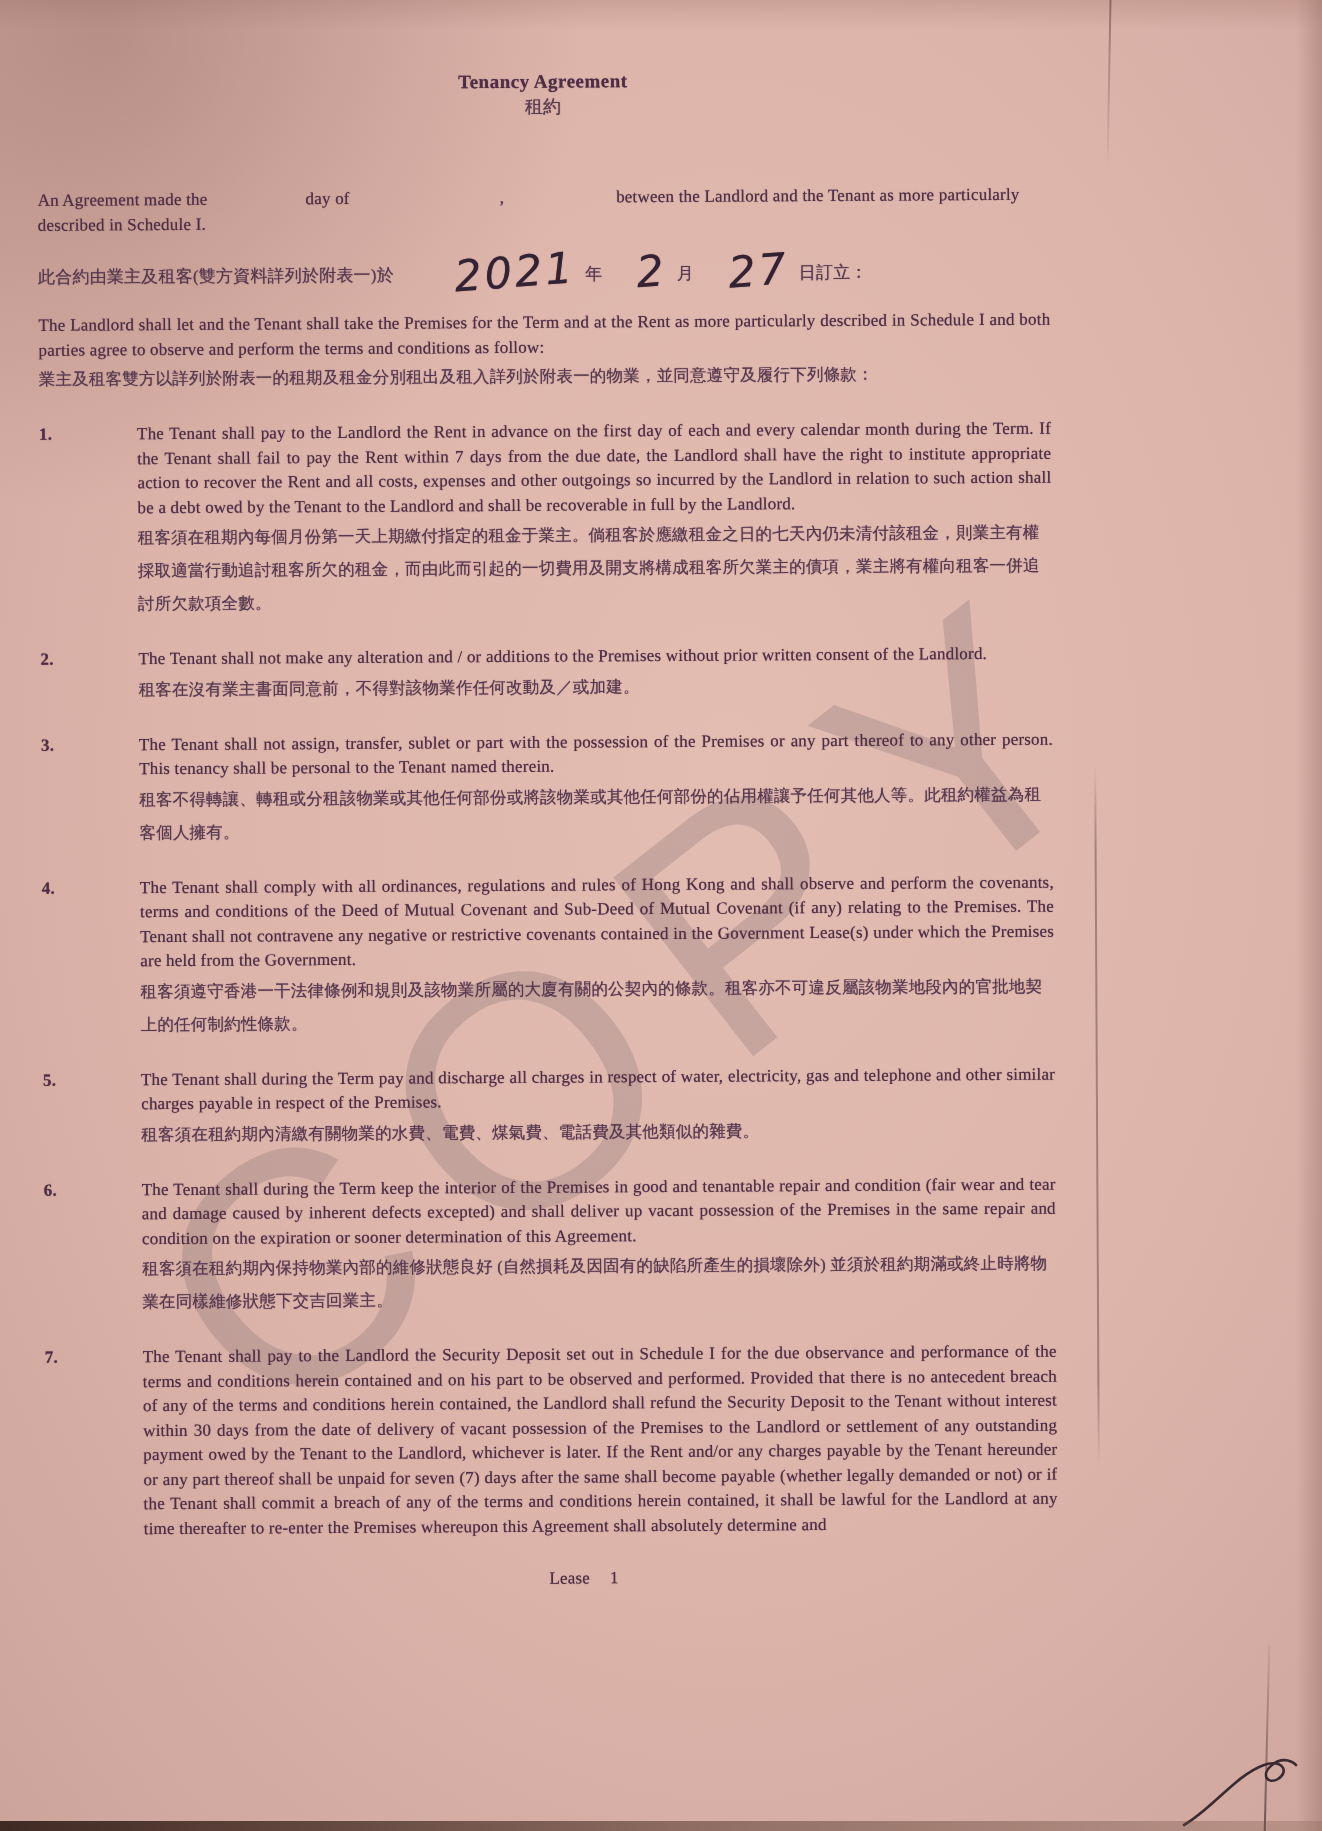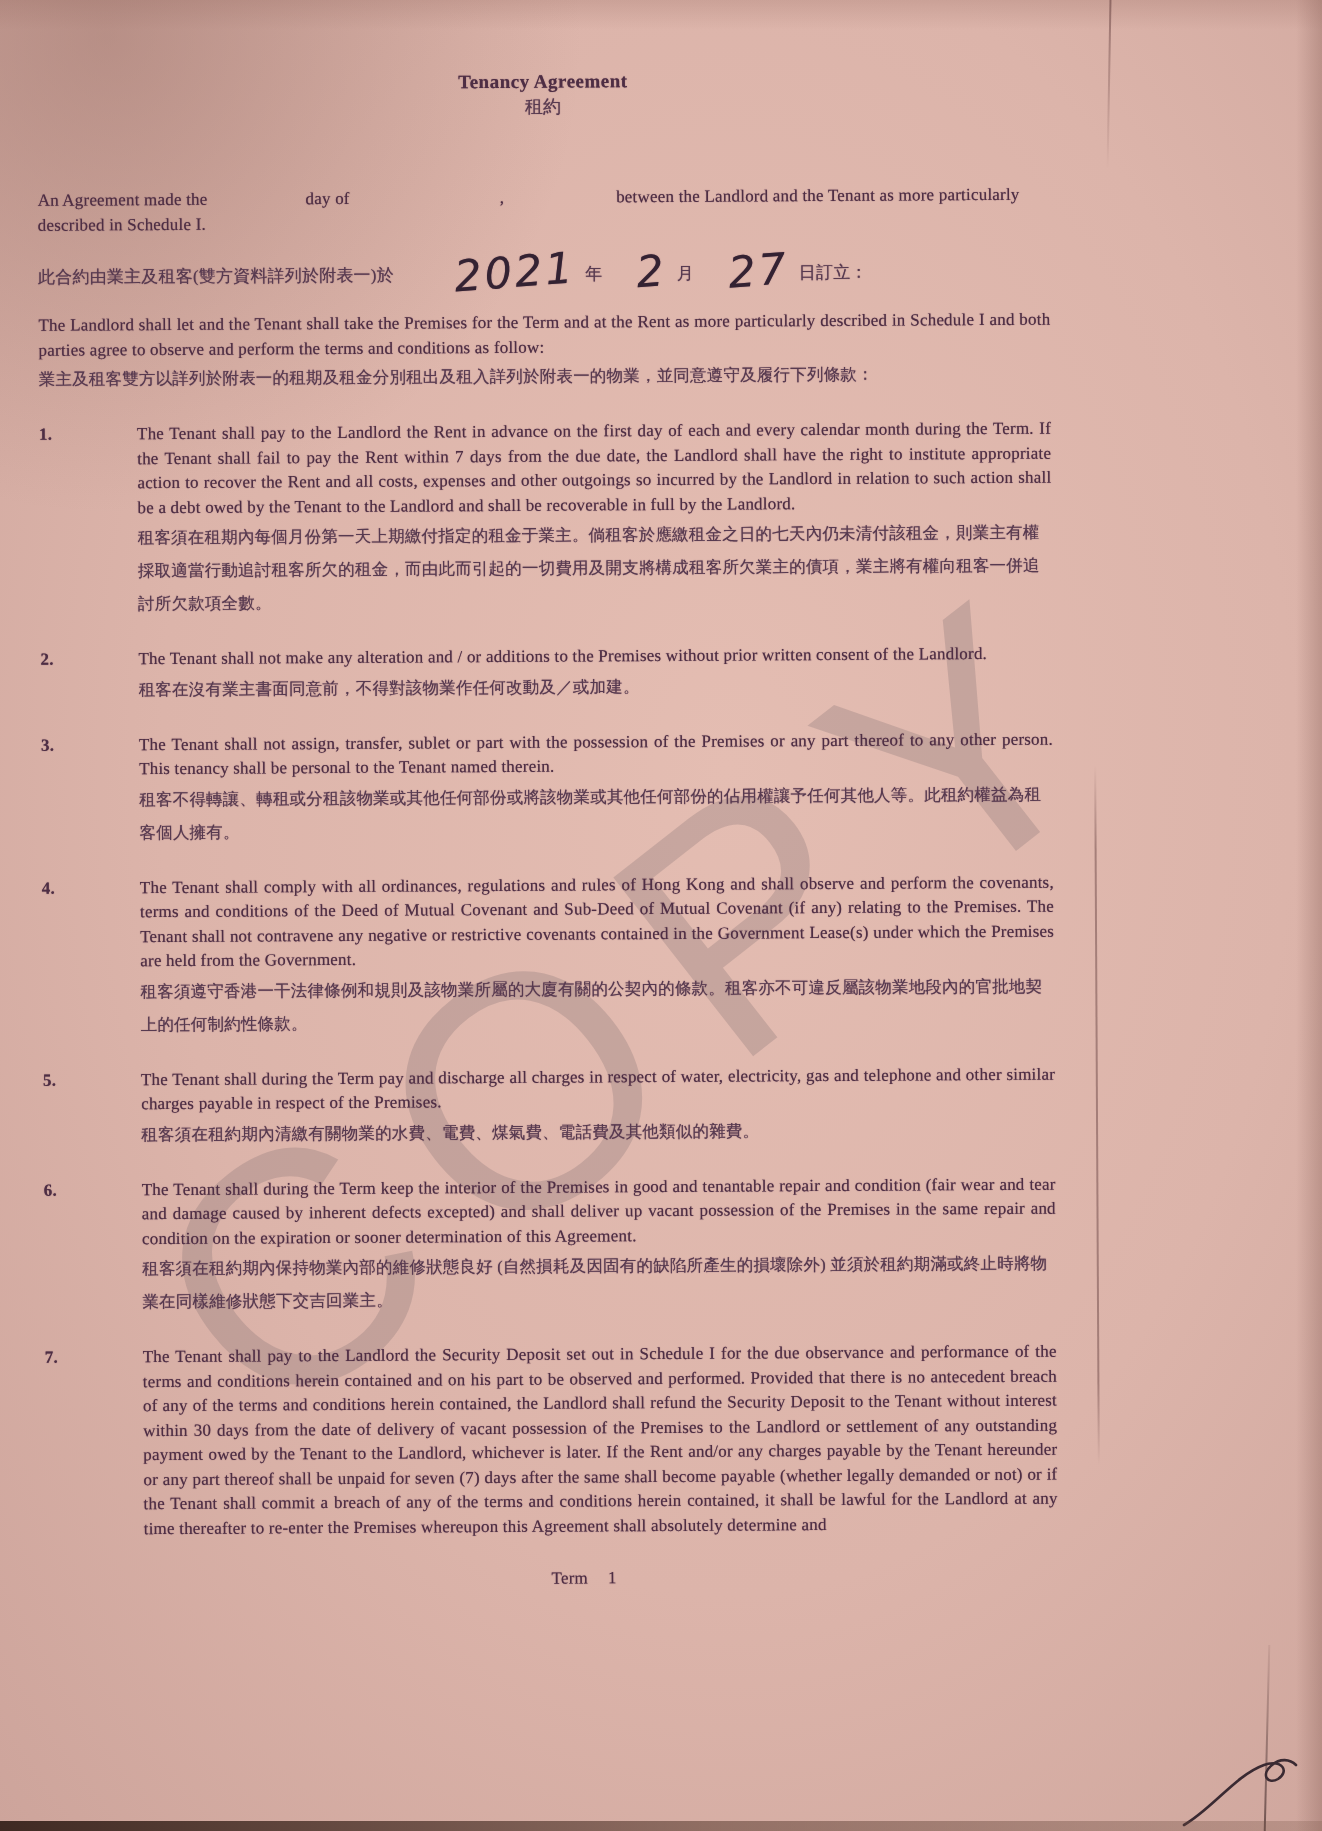--- a/index.html
+++ b/index.html
@@ -172,21 +172,21 @@
     </div>
 
     <div class="clause">
       <div class="clause-num">7.</div>
       <div class="clause-body">
         <div class="clause-en">The Tenant shall pay to the Landlord the Security Deposit set out in Schedule I for the due observance and performance of the terms and conditions herein contained and on his part to be observed and performed.  Provided that there is no antecedent breach of any of the terms and conditions herein contained, the Landlord shall refund the Security Deposit to the Tenant without interest within 30 days from the date of delivery of vacant possession of the Premises to the Landlord or settlement of any outstanding payment owed by the Tenant to the Landlord, whichever is later.  If the Rent and/or any charges payable by the Tenant hereunder or any part thereof shall be unpaid for seven (7) days after the same shall become payable (whether legally demanded or not) or if the Tenant shall commit a breach of any of the terms and conditions herein contained, it shall be lawful for the Landlord at any time thereafter to re-enter the Premises whereupon this Agreement shall absolutely determine and</div>
       </div>
     </div>
 
     <div class="footer">
-      <span>Term</span><span class="pg-num">1</span>
+      <span>Lease</span><span class="pg-num">1</span>
     </div>
 
   </div>
 </div>
 
 <div class="crease crease-top"></div>
 <div class="crease crease-mid"></div>
 <div class="crease crease-bottom"></div>
 
 <svg class="signature" viewBox="0 0 144 96">

